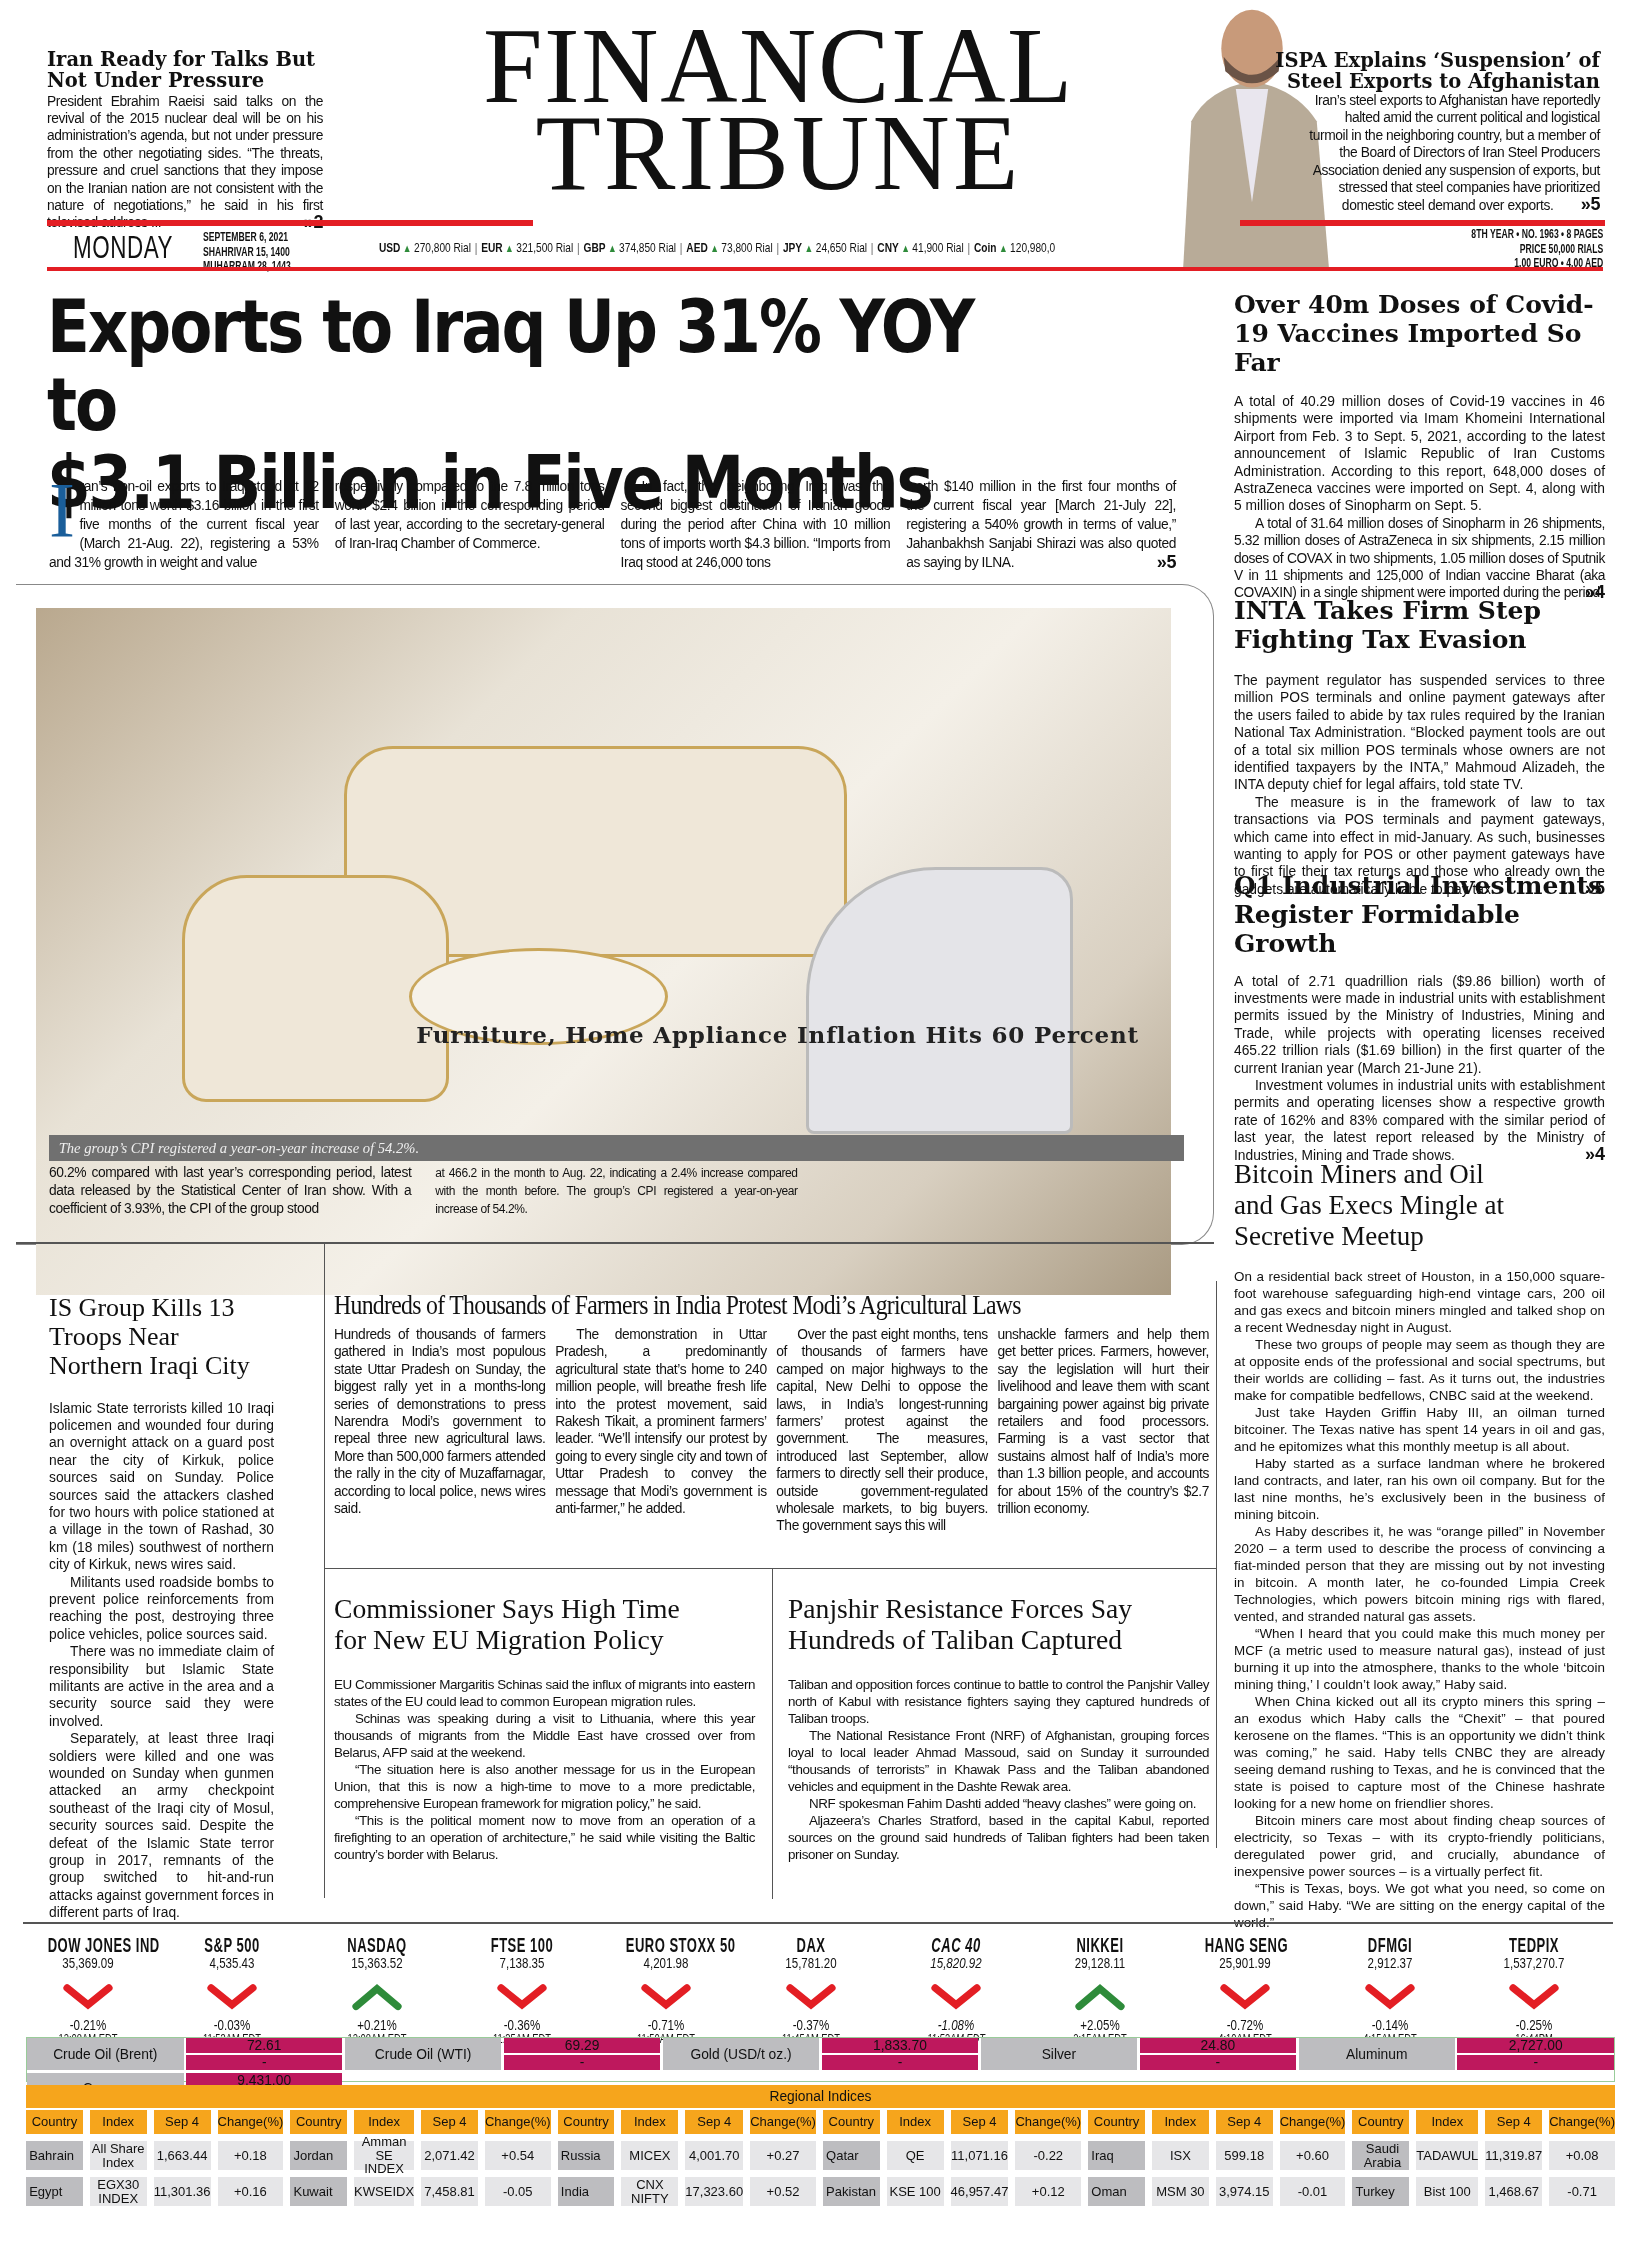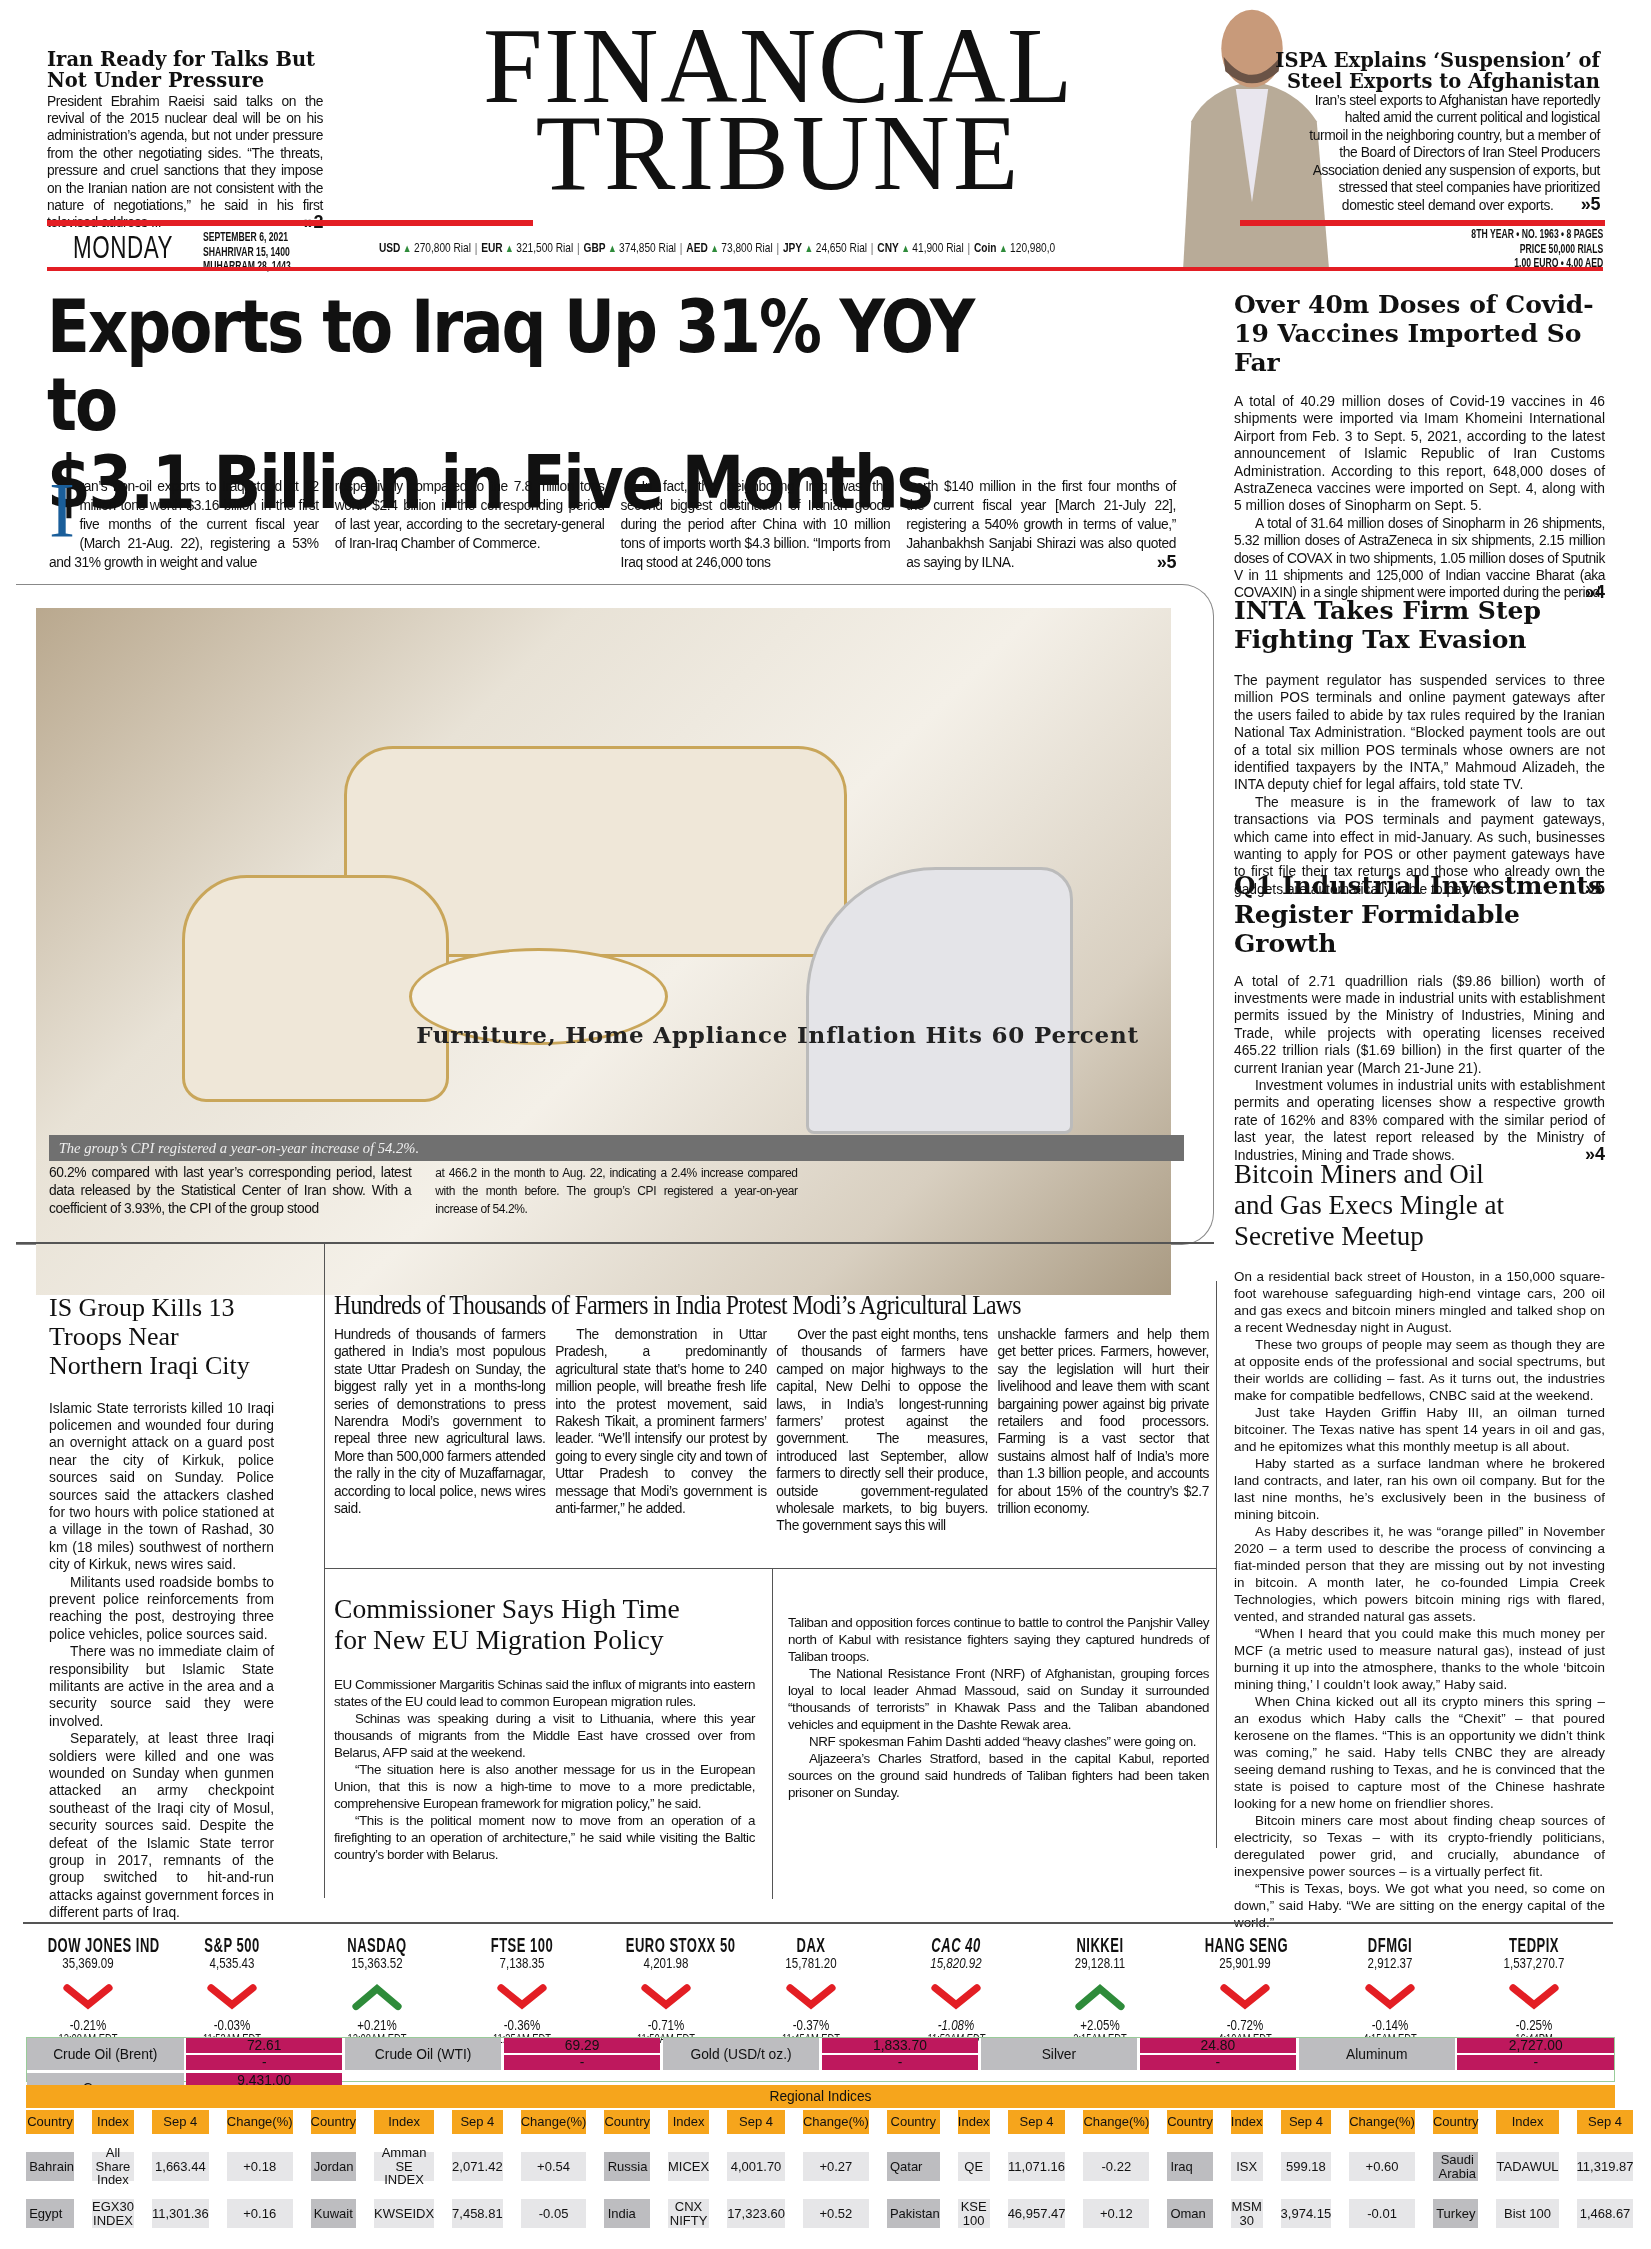--- a/index.html
+++ b/index.html
@@ -51,21 +51,21 @@
 .mk .nm{font-size:21px;font-weight:bold;transform:scaleX(0.62);white-space:nowrap;letter-spacing:0.8px}
 .mk .val{font-size:15.4px;transform:scaleX(0.75);margin-top:-3.2px}
 .mk svg{display:block;margin:11.3px auto 4.9px}
 .mk .pct{font-size:15.4px;transform:scaleX(0.75)}
 .mk .tm{font-size:12px;transform:scaleX(0.78);margin-top:-1.6px}
 .comm{left:26px;top:2037px;width:1589px;height:45px;display:grid;grid-template-columns:repeat(6,1fr);gap:2.4px;border:0.8px solid #9c9}
 .comm .cell{background:#be185d;font-size:13.8px;display:flex;align-items:center;justify-content:center;transform-origin:center}
 .comm .lab{background:#bdbdc0}
 .comm .pair{display:grid;grid-template-rows:1fr 1fr;gap:2.4px;background:#fff}
 .reg-head{left:26px;top:2085px;width:1589px;height:23px;background:#f6a51c;text-align:center;font-size:13.8px;line-height:23px}
-.reg{left:26px;top:2110px;width:1589px;display:grid;grid-template-columns:repeat(24,1fr);gap:18px}
+.reg{left:26px;top:2110px;width:1589px;display:grid;grid-template-columns:repeat(24,1fr);gap:7px}
 .reg div{font-size:13px;display:flex;align-items:center;justify-content:center;text-align:center;line-height:13.8px;height:29px}
 .reg .h{background:#f6a51c;height:24px}
 .reg .ct{background:#bdbdc0;justify-content:flex-start;padding-left:3.2px}
 .reg .v{background:#e6e6e8}
 </style>
 </head>
 <body>
 
 <div class="abs" style="left:47px;top:49px;width:276px">
   <h2 class="serifb" style="font-size:19.5px;line-height:21px">Iran Ready for Talks But Not Under Pressure</h2>
@@ -202,20 +202,21 @@
   <h2 class="tnr" style="font-weight:normal;font-size:27.6px;line-height:31px;width:373px">Commissioner Says High Time for New EU Migration Policy</h2>
   <div class="body cond" style="margin-top:21px;font-size:13.4px;line-height:17px" id="eu-body">
       <p>EU Commissioner Margaritis Schinas said the influx of migrants into eastern states of the EU could lead to common European migration rules.</p>
       <p>Schinas was speaking during a visit to Lithuania, where this year thousands of migrants from the Middle East have crossed over from Belarus, AFP said at the weekend.</p>
       <p>“The situation here is also another message for us in the European Union, that this is now a high-time to move to a more predictable, comprehensive European framework for migration policy,” he said.</p>
       <p>“This is the political moment now to move from an operation of a firefighting to an operation of architecture,” he said while visiting the Baltic country’s border with Belarus.</p>
     </div>
 </div>
 
 <div class="abs" style="left:788px;top:1593px;width:421px">
+  <h2 class="tnr" style="font-weight:normal;font-size:27.6px;line-height:31px;width:389px">Panjshir Resistance Forces Say Hundreds of Taliban Captured</h2>
   <div class="body cond" style="margin-top:21px;font-size:13.4px;line-height:17px" id="panjshir-body">
       <p>Taliban and opposition forces continue to battle to control the Panjshir Valley north of Kabul with resistance fighters saying they captured hundreds of Taliban troops.</p>
       <p>The National Resistance Front (NRF) of Afghanistan, grouping forces loyal to local leader Ahmad Massoud, said on Sunday it surrounded “thousands of terrorists” in Khawak Pass and the Taliban abandoned vehicles and equipment in the Dashte Rewak area.</p>
       <p>NRF spokesman Fahim Dashti added “heavy clashes” were going on.</p>
       <p>Aljazeera’s Charles Stratford, based in the capital Kabul, reported sources on the ground said hundreds of Taliban fighters had been taken prisoner on Sunday.</p>
     </div>
 </div>
 
 <div id="markets">
     <div class="abs mk" style="left: 23px;">

